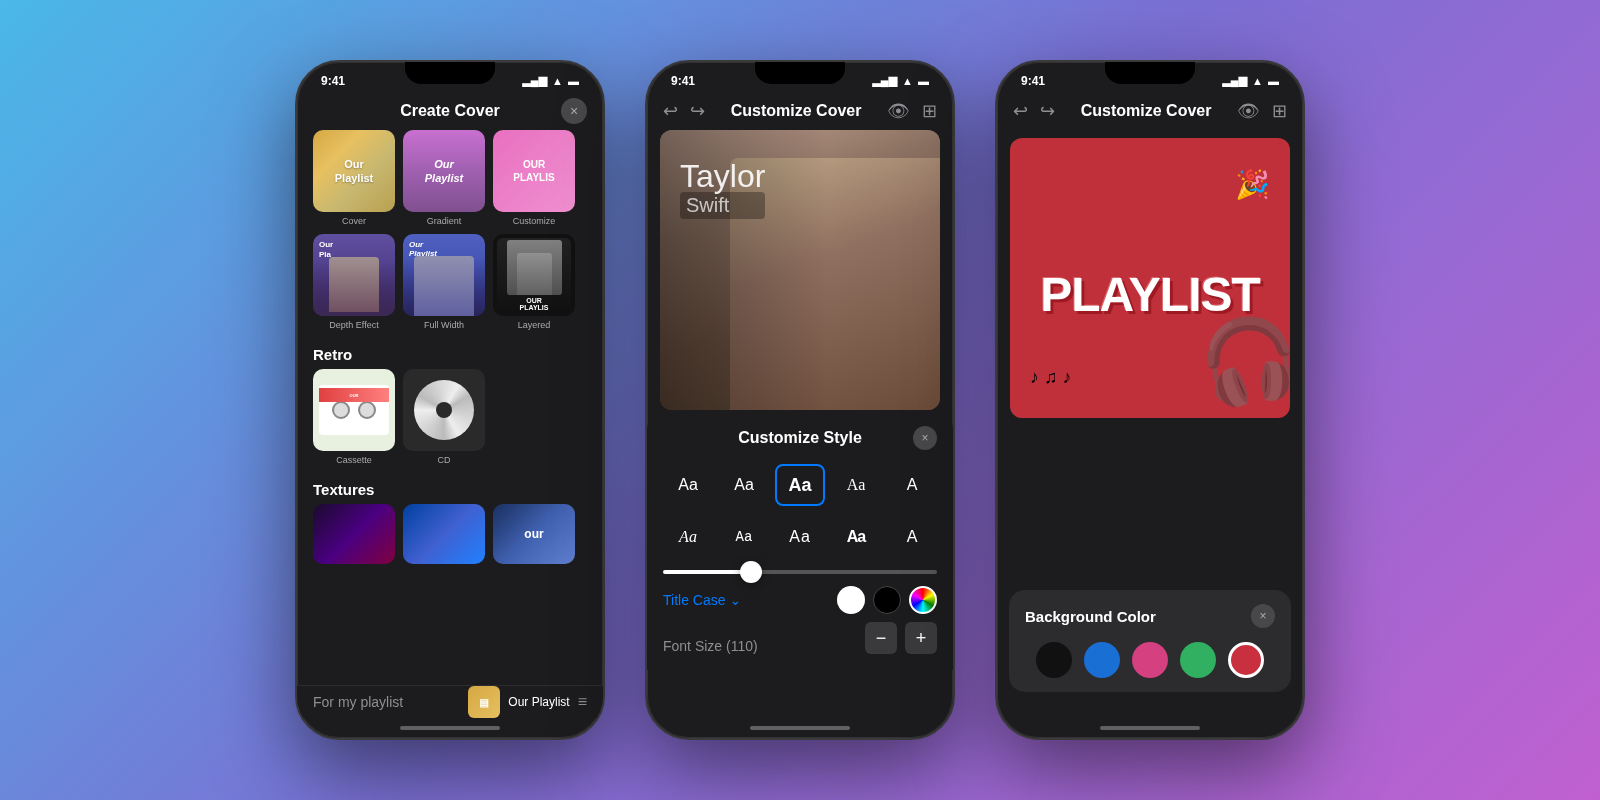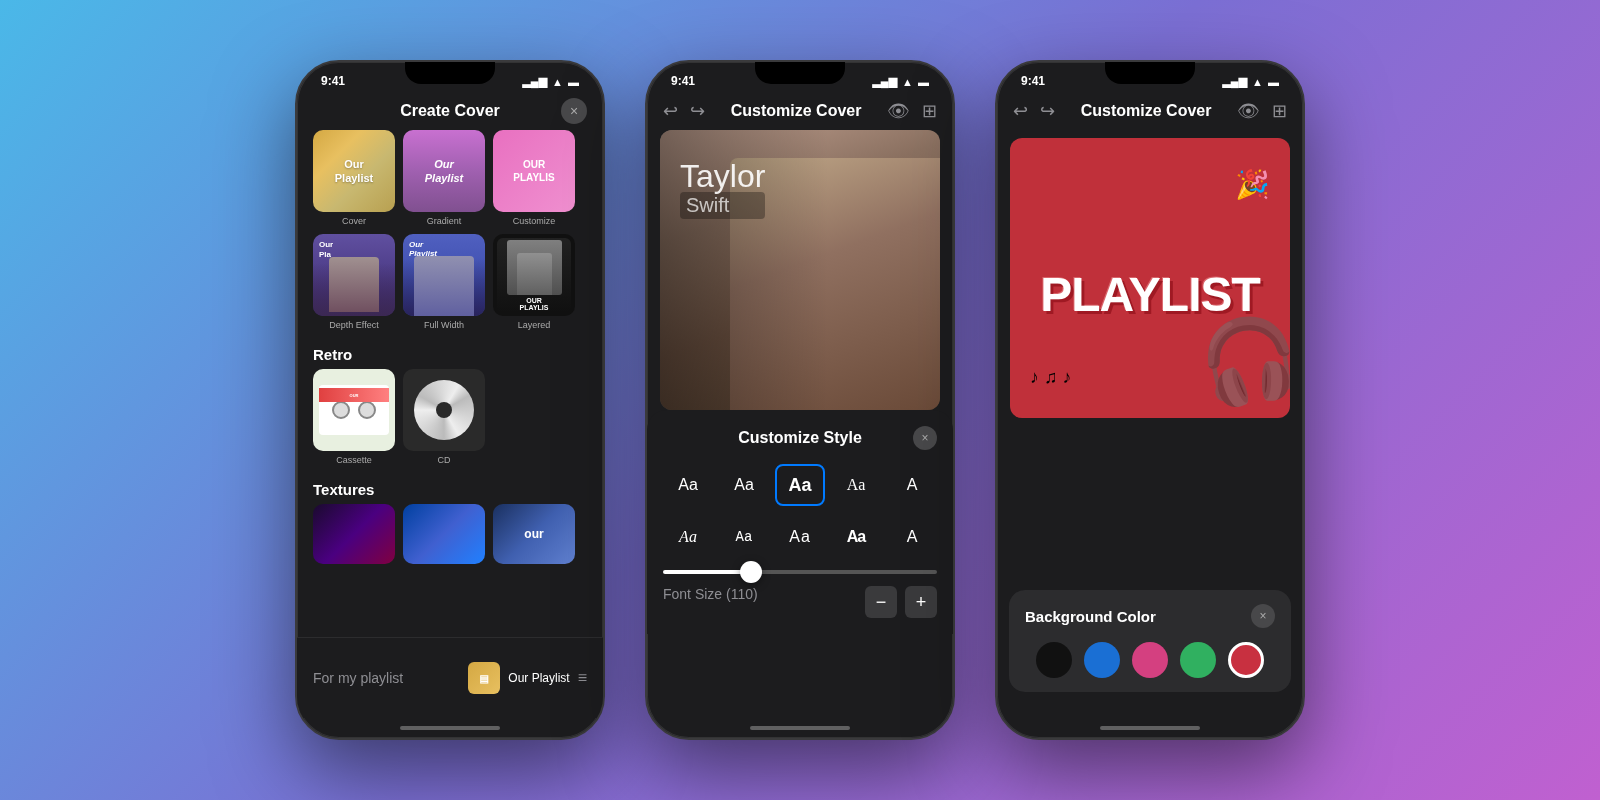--- a/index.html
+++ b/index.html
@@ -26,21 +26,21 @@
       overflow: hidden;
       position: relative;
       display: flex;
       flex-direction: column;
     }
 
     
     .status-bar {
       display: flex;
       justify-content: space-between;
-      align-items: flex-end;
+      align-items: flex-start;
       padding: 12px 24px 4px;
       font-size: 12px;
       font-weight: 600;
       color: #fff;
       flex-shrink: 0;
     }
     .notch {
       width: 90px;
       height: 22px;
       background: #000;
@@ -182,21 +182,21 @@
     }
     .cd-thumb {
       background: #2a2a2a;
       border-radius: 10px;
     }
 
     
     .bottom-bar {
       background: #1c1c1e;
       border-top: 1px solid #2c2c2e;
-      padding: 24px 16px;
+      padding: 0 16px;
       display: flex;
       align-items: center;
       justify-content: space-between;
       flex-shrink: 0;
     }
     .bottom-bar-input {
       color: #8e8e93;
       font-size: 14px;
     }
     .bottom-bar-right {
@@ -422,21 +422,21 @@
     .color-dot.white { background: #fff; }
     .color-dot.black { background: #000; border: 1px solid #444; }
     .color-dot.rainbow {
       background: conic-gradient(red, yellow, green, cyan, blue, magenta, red);
       border: 2px solid #fff;
     }
 
     .font-size-row {
       display: flex;
       justify-content: space-between;
-      align-items: flex-start;
+      align-items: flex-end;
     }
     .font-size-label {
       color: #8e8e93;
       font-size: 14px;
     }
     .stepper {
       display: flex;
       gap: 8px;
     }
     .step-btn {
@@ -774,20 +774,31 @@
         <div class="font-item font-condensed" style="font-size:16px;">Aa</div>
         <div class="font-item" style="font-size:16px;font-weight:100;">A</div>
       </div>
 
       <div class="slider-row">
         <div class="font-slider">
           <div class="slider-thumb"></div>
         </div>
       </div>
 
+      <div class="options-row">
+        <div class="title-case-btn">
+          <span>Title Case</span>
+          <span>⌄</span>
+        </div>
+        <div class="color-dots">
+          <div class="color-dot white"></div>
+          <div class="color-dot black"></div>
+          <div class="color-dot rainbow"></div>
+        </div>
+      </div>
 
       <div class="font-size-row">
         <span class="font-size-label">Font Size (110)</span>
         <div class="stepper">
           <div class="step-btn">
             <span>−</span>
           </div>
           <div class="step-btn">
             <span>+</span>
           </div>

